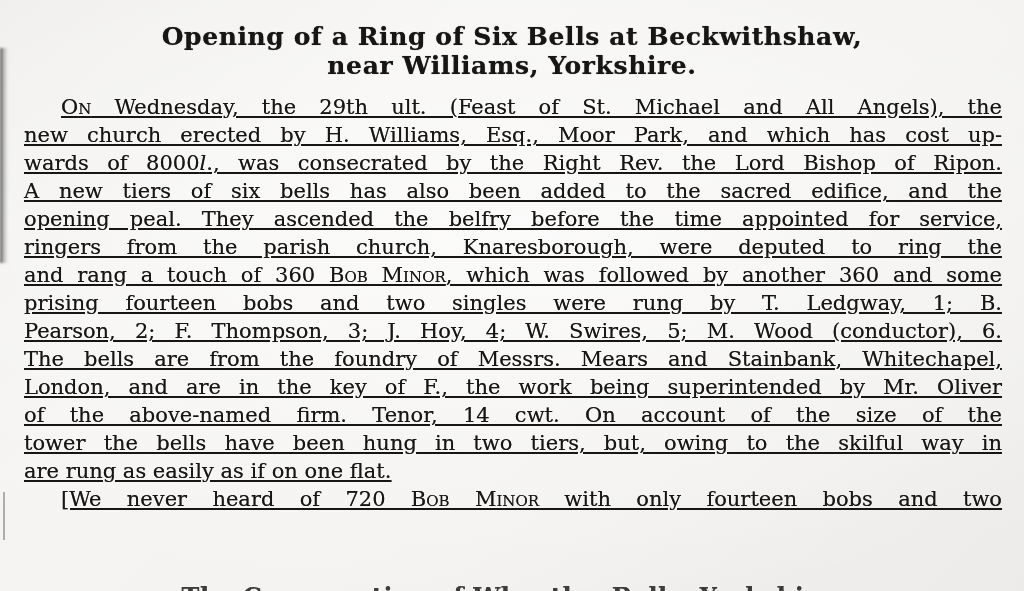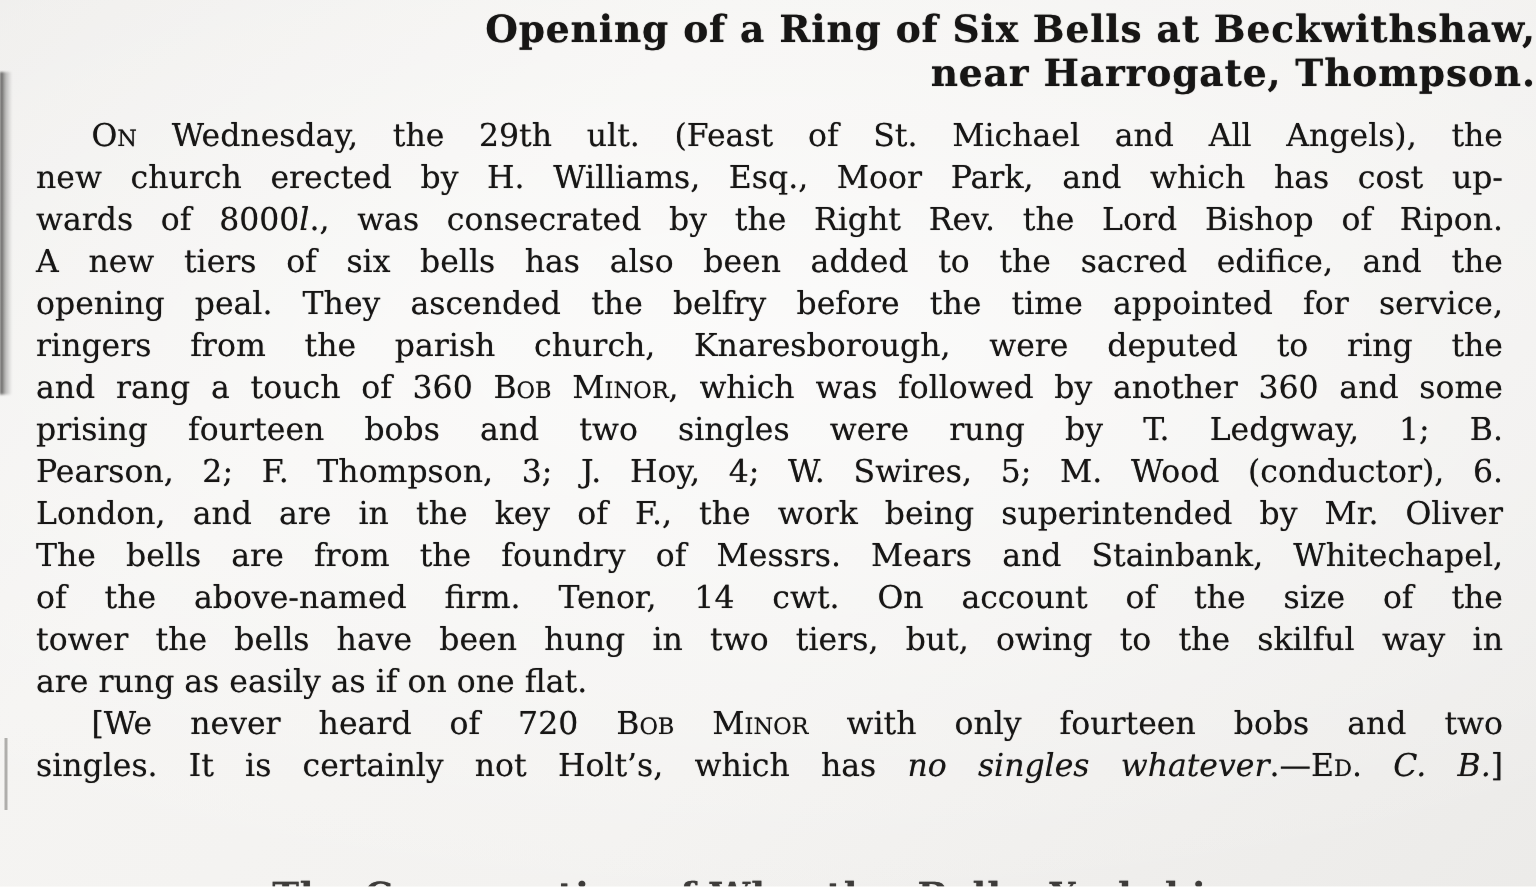--- a/index.html
+++ b/index.html
@@ -9,33 +9,34 @@
     height: 591px;
     overflow: hidden;
     font-family: "DejaVu Serif", serif;
     color: #171615;
     background:
       radial-gradient(ellipse 120% 90% at 50% 40%, rgba(255,255,255,0.65), rgba(0,0,0,0) 70%),
       linear-gradient(135deg, #efeeec 0%, #f5f4f2 30%, #f3f2f0 60%, #eceBe9 100%);
     background-color: #f2f1ef;
   }
   .title {
-    margin-top: 5px;
-    text-align: right;
+    margin-top: 22px;
+    text-align: center;
     font-size: 25px;
     font-weight: bold;
     line-height: 29px;
     letter-spacing: 0.6px;
     text-shadow: 0 0 0.7px rgba(25,23,22,0.75);
   }
   .article-body {
     margin: 13px 22px 0 24px;
     font-size: 21px;
     line-height: 28px;
     text-shadow: 0 0 0.6px rgba(25,23,22,0.65);
+    text-decoration: underline;
   }
   .line {
     text-align: justify;
     text-align-last: justify;
     text-justify: inter-word;
     white-space: normal;
   }
   .line.left { text-align-last: left; }
   .line.indent { padding-left: 37px; }
   .sc { font-variant: small-caps; }
@@ -68,43 +69,42 @@
     filter: blur(0.5px);
   }
 </style>
 </head>
 <body>
 
 <div class="page">
 
   <div class="title">
     <div>Opening of a Ring of Six Bells at Beckwithshaw,</div>
-    <div>near Harrogate, Thompson.</div>
+    <div>near Williams, Yorkshire.</div>
   </div>
 
   <div class="article-body">
       <div>
         <div class="line indent"><span>O</span><span class="sc">n</span><span> Wednesday, the 29th ult. (Feast of St. Michael and All Angels), the</span></div>
         <div class="line"><span>new church erected by H. Williams, Esq., Moor Park, and which has cost up-</span></div>
         <div class="line"><span>wards of 8000</span><span class="i">l</span><span>., was consecrated by the Right Rev. the Lord Bishop of Ripon.</span></div>
         <div class="line"><span>A new tiers of six bells has also been added to the sacred edifice, and the</span></div>
         <div class="line"><span>opening peal. They ascended the belfry before the time appointed for service,</span></div>
         <div class="line"><span>ringers from the parish church, Knaresborough, were deputed to ring the</span></div>
         <div class="line"><span>and rang a touch of 360 </span><span class="sc">Bob Minor</span><span>, which was followed by another 360 and some</span></div>
         <div class="line"><span>prising fourteen bobs and two singles were rung by T. Ledgway, 1; B.</span></div>
         <div class="line"><span>Pearson, 2; F. Thompson, 3; J. Hoy, 4; W. Swires, 5; M. Wood (conductor), 6.</span></div>
+        <div class="line"><span>The bells are from the foundry of Messrs. Mears and Stainbank, Whitechapel,</span></div>
         <div class="line"><span>London, and are in the key of F., the work being superintended by Mr. Oliver</span></div>
-        <div class="line"><span>The bells are from the foundry of Messrs. Mears and Stainbank, Whitechapel,</span></div>
         <div class="line"><span>of the above-named firm. Tenor, 14 cwt. On account of the size of the</span></div>
         <div class="line"><span>tower the bells have been hung in two tiers, but, owing to the skilful way in</span></div>
         <div class="line left"><span>are rung as easily as if on one flat.</span></div>
       </div>
       <div>
         <div class="line indent"><span>[We never heard of 720 </span><span class="sc">Bob Minor</span><span> with only fourteen bobs and two</span></div>
-        <div class="line"><span>singles. It is certainly not Holt’s, which has </span><span class="i">no singles whatever</span><span>.—</span><span class="sc">Ed.</span><span> </span><span class="i">C. B.</span><span>]</span></div>
       </div>
     </div>
 
   <div class="next-heading">The Consecration of Wheatley Bells, Yorkshire.</div>
 
   <div class="edge-band"></div>
   <div class="edge-line"></div>
 
 </div>
 

